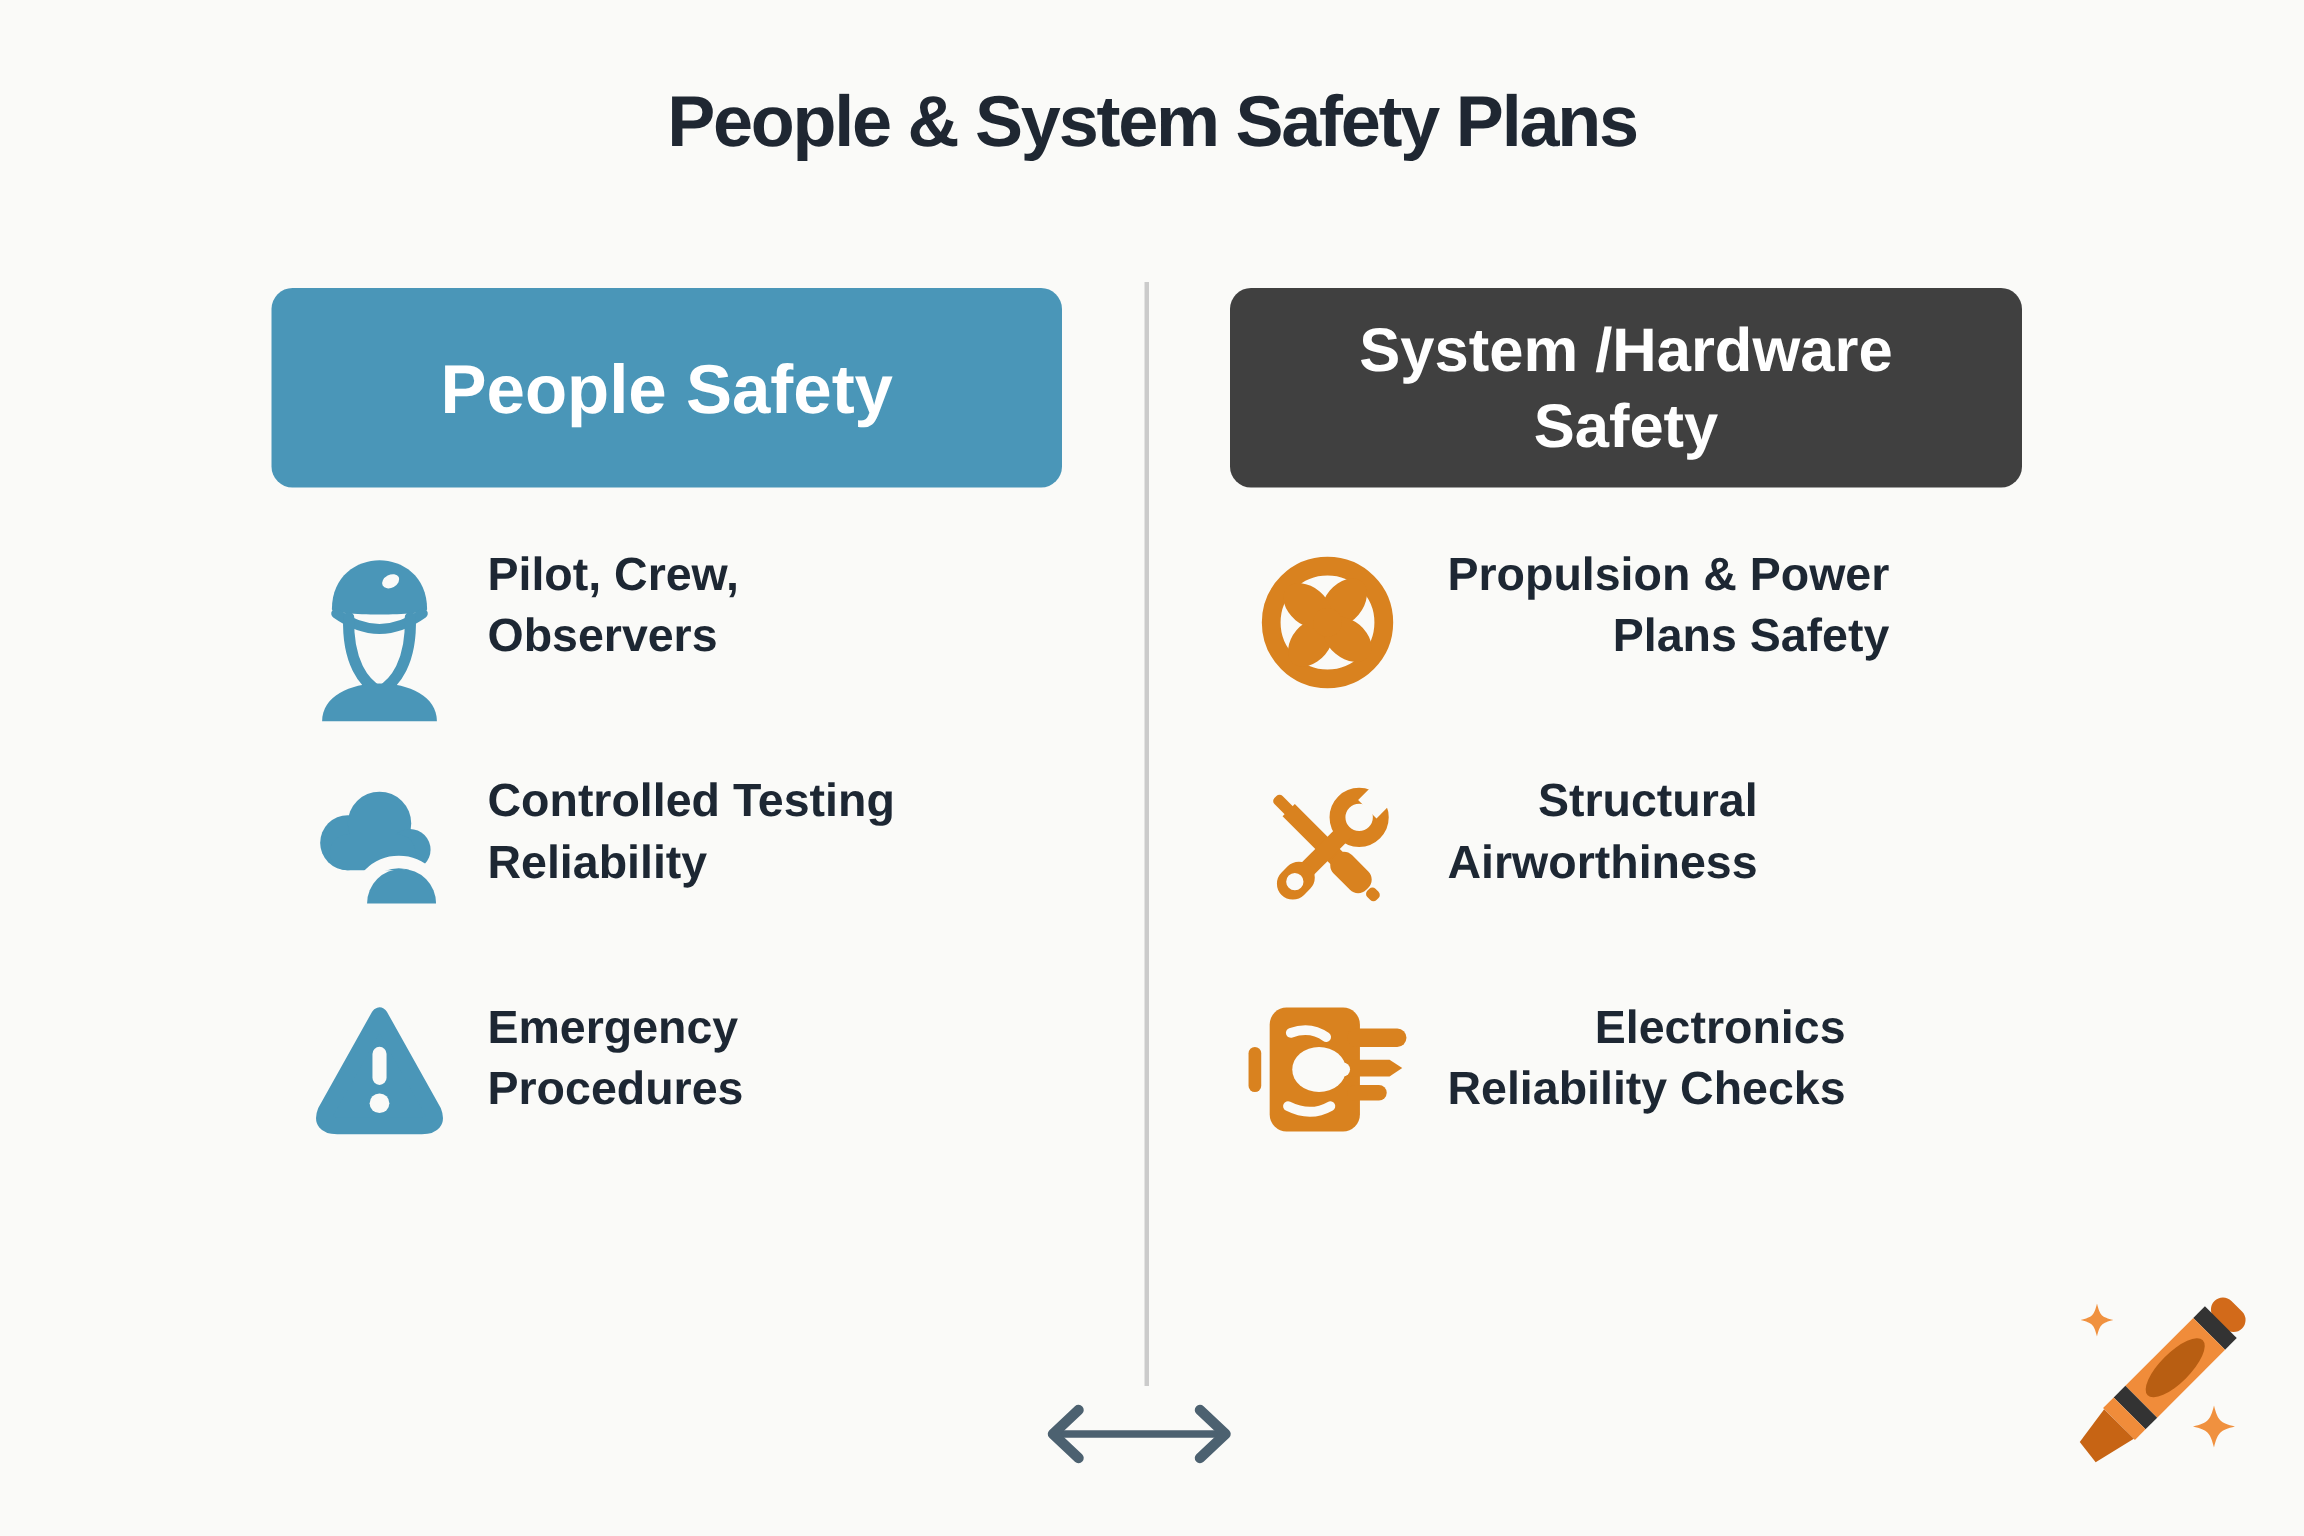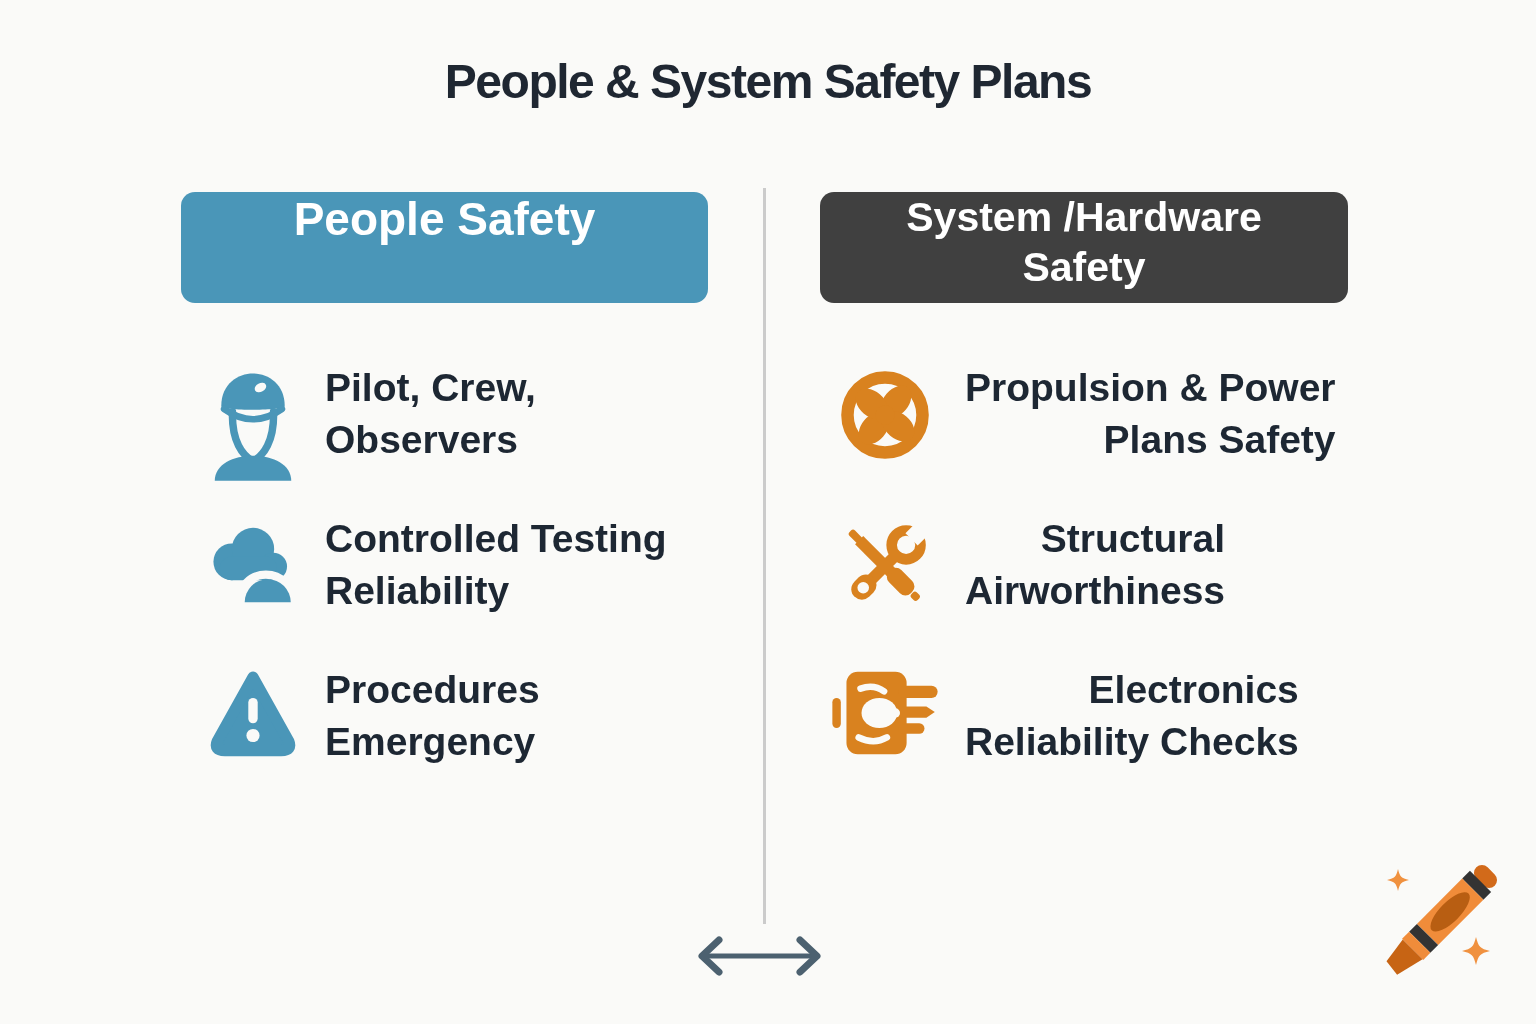--- a/index.html
+++ b/index.html
@@ -7,41 +7,41 @@
     width:1536px;height:1024px;position:relative;overflow:hidden;
     background:#FAFAF8;
     font-family:"Liberation Sans","DejaVu Sans",sans-serif;
   }
   .title{
     position:absolute;top:54px;left:0;width:100%;
     text-align:center;font-size:48px;font-weight:bold;
     letter-spacing:-1.5px;color:#1F2732;margin:0;
   }
   .header{
-    position:absolute;top:192px;height:111px;border-radius:14px;
-    display:flex;flex-direction:column;align-items:center;
+    position:absolute;top:192px;height:133px;border-radius:14px;
+    display:flex;flex-direction:column;justify-content:center;align-items:center;
     color:#FFFFFF;font-weight:bold;text-align:center;
   }
   .header.people{left:181px;width:527px;background:#4A96B8;font-size:46px;}
   .header.system{left:820px;width:528px;background:#404040;font-size:41px;line-height:1.22;}
   .header span{display:block;}
   .divider{
     position:absolute;left:763px;top:188px;width:3px;height:736px;
     background:#CBCBCB;
   }
   .col{position:absolute;display:flex;flex-direction:column;}
   .col.left{left:205px;top:364px;}
   .col.right{left:831px;top:364px;text-align:right;}
   .item{display:flex;align-items:flex-start;height:151px;}
   .col.left .iconbox{width:96px;flex:none;display:flex;justify-content:center;}
   .col.right .iconbox{width:108px;flex:none;display:flex;justify-content:center;}
   .col.left .label{margin-left:24px;}
   .col.right .label{margin-left:26px;}
   .label{
-    font-size:39px;font-weight:bold;line-height:1.33;color:#1D2733;margin-top:-2px;
+    font-size:31px;font-weight:bold;line-height:1.33;color:#1D2733;margin-top:-2px;
   }
   .label span{display:block;}
   .bottom-arrow{position:absolute;left:692px;top:933px;}
   .brand{position:absolute;left:1372px;top:850px;}
 </style>
 </head>
 <body>
 
 <h1 class="title">People &amp; System Safety Plans</h1>
 
@@ -94,22 +94,22 @@
 
   <div class="item">
     <div class="iconbox">
       <svg width="94" height="92" viewBox="0 0 100 94" xmlns="http://www.w3.org/2000/svg">
         <path d="M50,10 L88,78 Q92,88 80,88 H20 Q8,88 12,78 Z" fill="#4A96B8" stroke="#4A96B8" stroke-width="12" stroke-linejoin="round"></path>
         <rect x="45" y="32" width="10" height="27" rx="5" fill="#FAFAF8"></rect>
         <circle cx="50" cy="72" r="7" fill="#FAFAF8"></circle>
       </svg>
     </div>
     <div class="label">
+      <span>Emergency</span>
       <span>Procedures</span>
-      <span>Emergency</span>
     </div>
   </div>
 
 </div>
 
 <div class="col right">
 
   <div class="item">
     <div class="iconbox">
       <svg width="102" height="102" viewBox="0 0 106 106" xmlns="http://www.w3.org/2000/svg">

